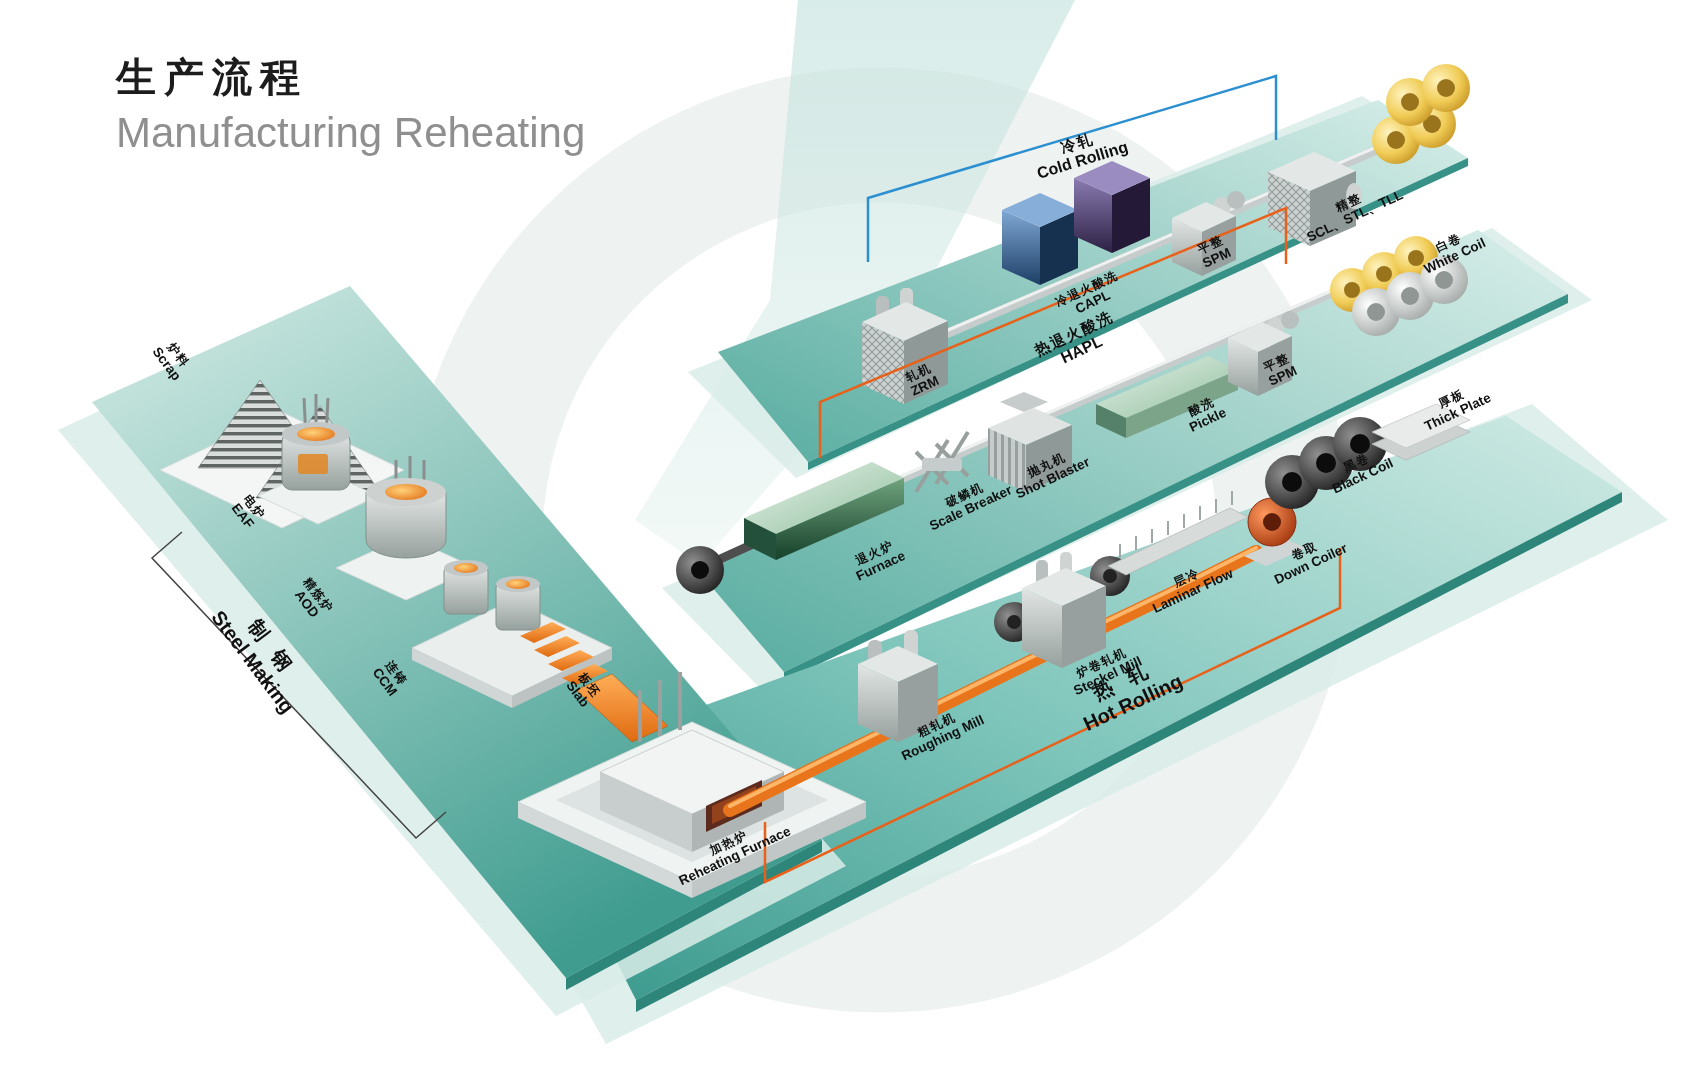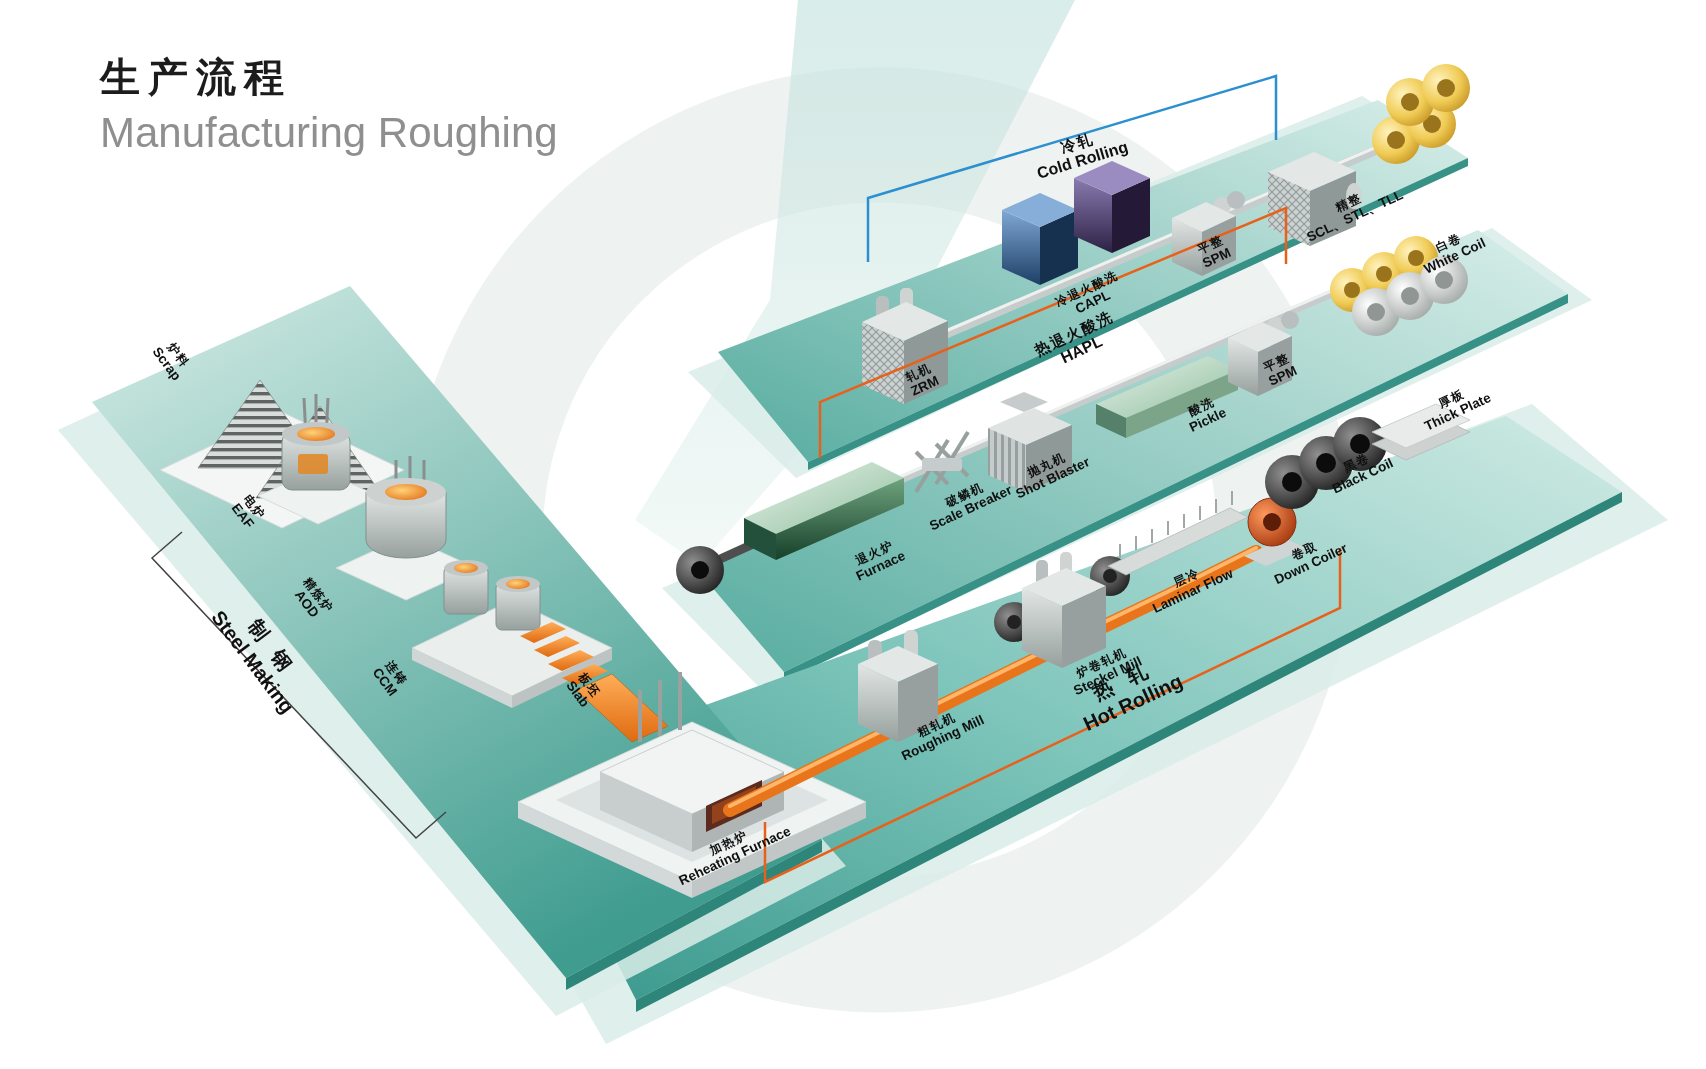--- a/index.html
+++ b/index.html
@@ -7,21 +7,21 @@
   .canvas svg{position:absolute;left:0;top:0;}
   .labels{position:absolute;left:0;top:0;width:100%;height:100%;pointer-events:none;}
   .lbl{position:absolute;display:flex;flex-direction:column;align-items:center;line-height:1.18;
        transform:translate(-50%,-50%) rotate(var(--r,0deg));color:#101010;text-align:center;white-space:nowrap;}
   .lbl .zh{font-size:12px;font-weight:bold;letter-spacing:1.5px;}
   .lbl .en{font-size:13.5px;font-weight:bold;}
   .lbl.mid .zh{font-size:15px;letter-spacing:2px;}
   .lbl.mid .en{font-size:16px;}
   .lbl.big .zh{font-size:20px;letter-spacing:6px;}
   .lbl.big .en{font-size:20px;}
-  .title{position:absolute;left:100px;top:50px;}
+  .title{position:absolute;left:116px;top:50px;}
   .title .zh{font-size:40px;font-weight:bold;color:#1c1c1c;letter-spacing:8px;}
   .title .en{font-size:42px;color:#8f8f8f;margin-top:4px;}
 </style>
 </head>
 <body>
 
 <div class="canvas">
 
 <svg width="1706" height="1069" viewBox="0 0 1706 1069">
   <defs>
@@ -364,21 +364,21 @@
   <polyline points="868,262 868,198 1276,76 1276,140" fill="none" stroke="#2b8fd0" stroke-width="2.5"></polyline>
   <polyline points="820,458 820,402 1286,208 1286,264" fill="none" stroke="#e8611a" stroke-width="2.5"></polyline>
   <polyline points="765,822 765,882 1340,608 1340,548" fill="none" stroke="#e8611a" stroke-width="2.5"></polyline>
   <polyline points="182,532 152,558 416,838 446,812" fill="none" stroke="#444444" stroke-width="1.5"></polyline>
 </svg>
 
 <div class="labels">
 
   <div class="title">
     <div class="zh">生产流程</div>
-    <div class="en">Manufacturing Roughing</div>
+    <div class="en">Manufacturing Reheating</div>
   </div>
 
   <div class="lbl" style="left:172px;top:360px;--r:53deg">
     <span class="zh">炉料</span>
     <span class="en">Scrap</span>
   </div>
   <div class="lbl" style="left:248px;top:512px;--r:53deg">
     <span class="zh">电炉</span>
     <span class="en">EAF</span>
   </div>

